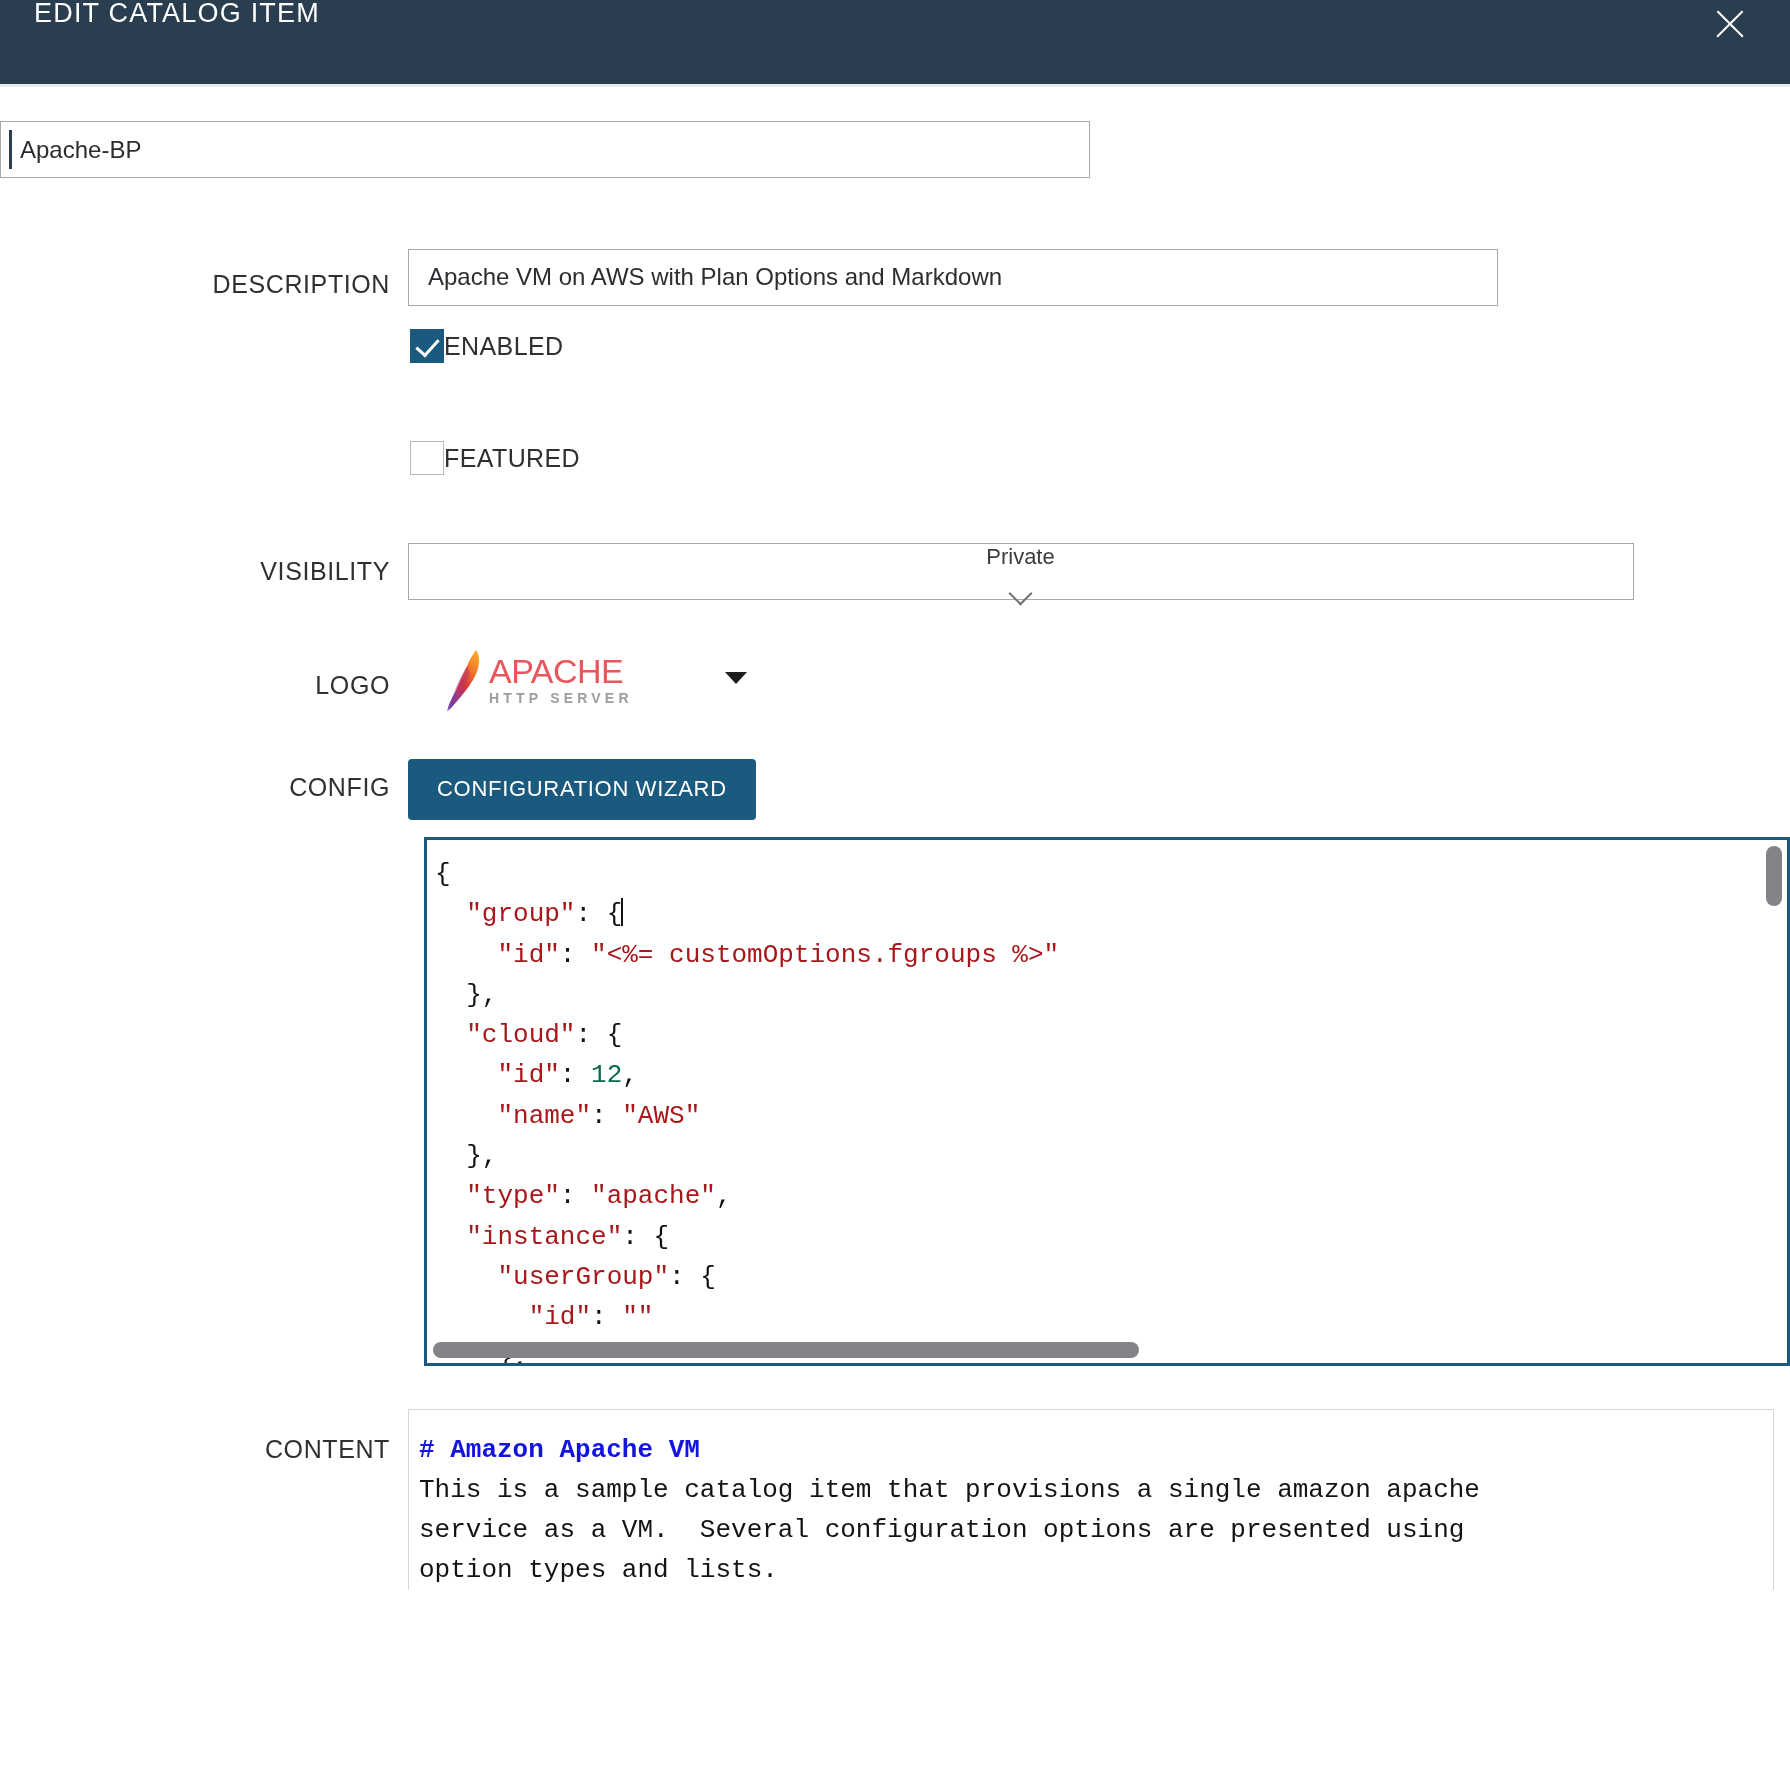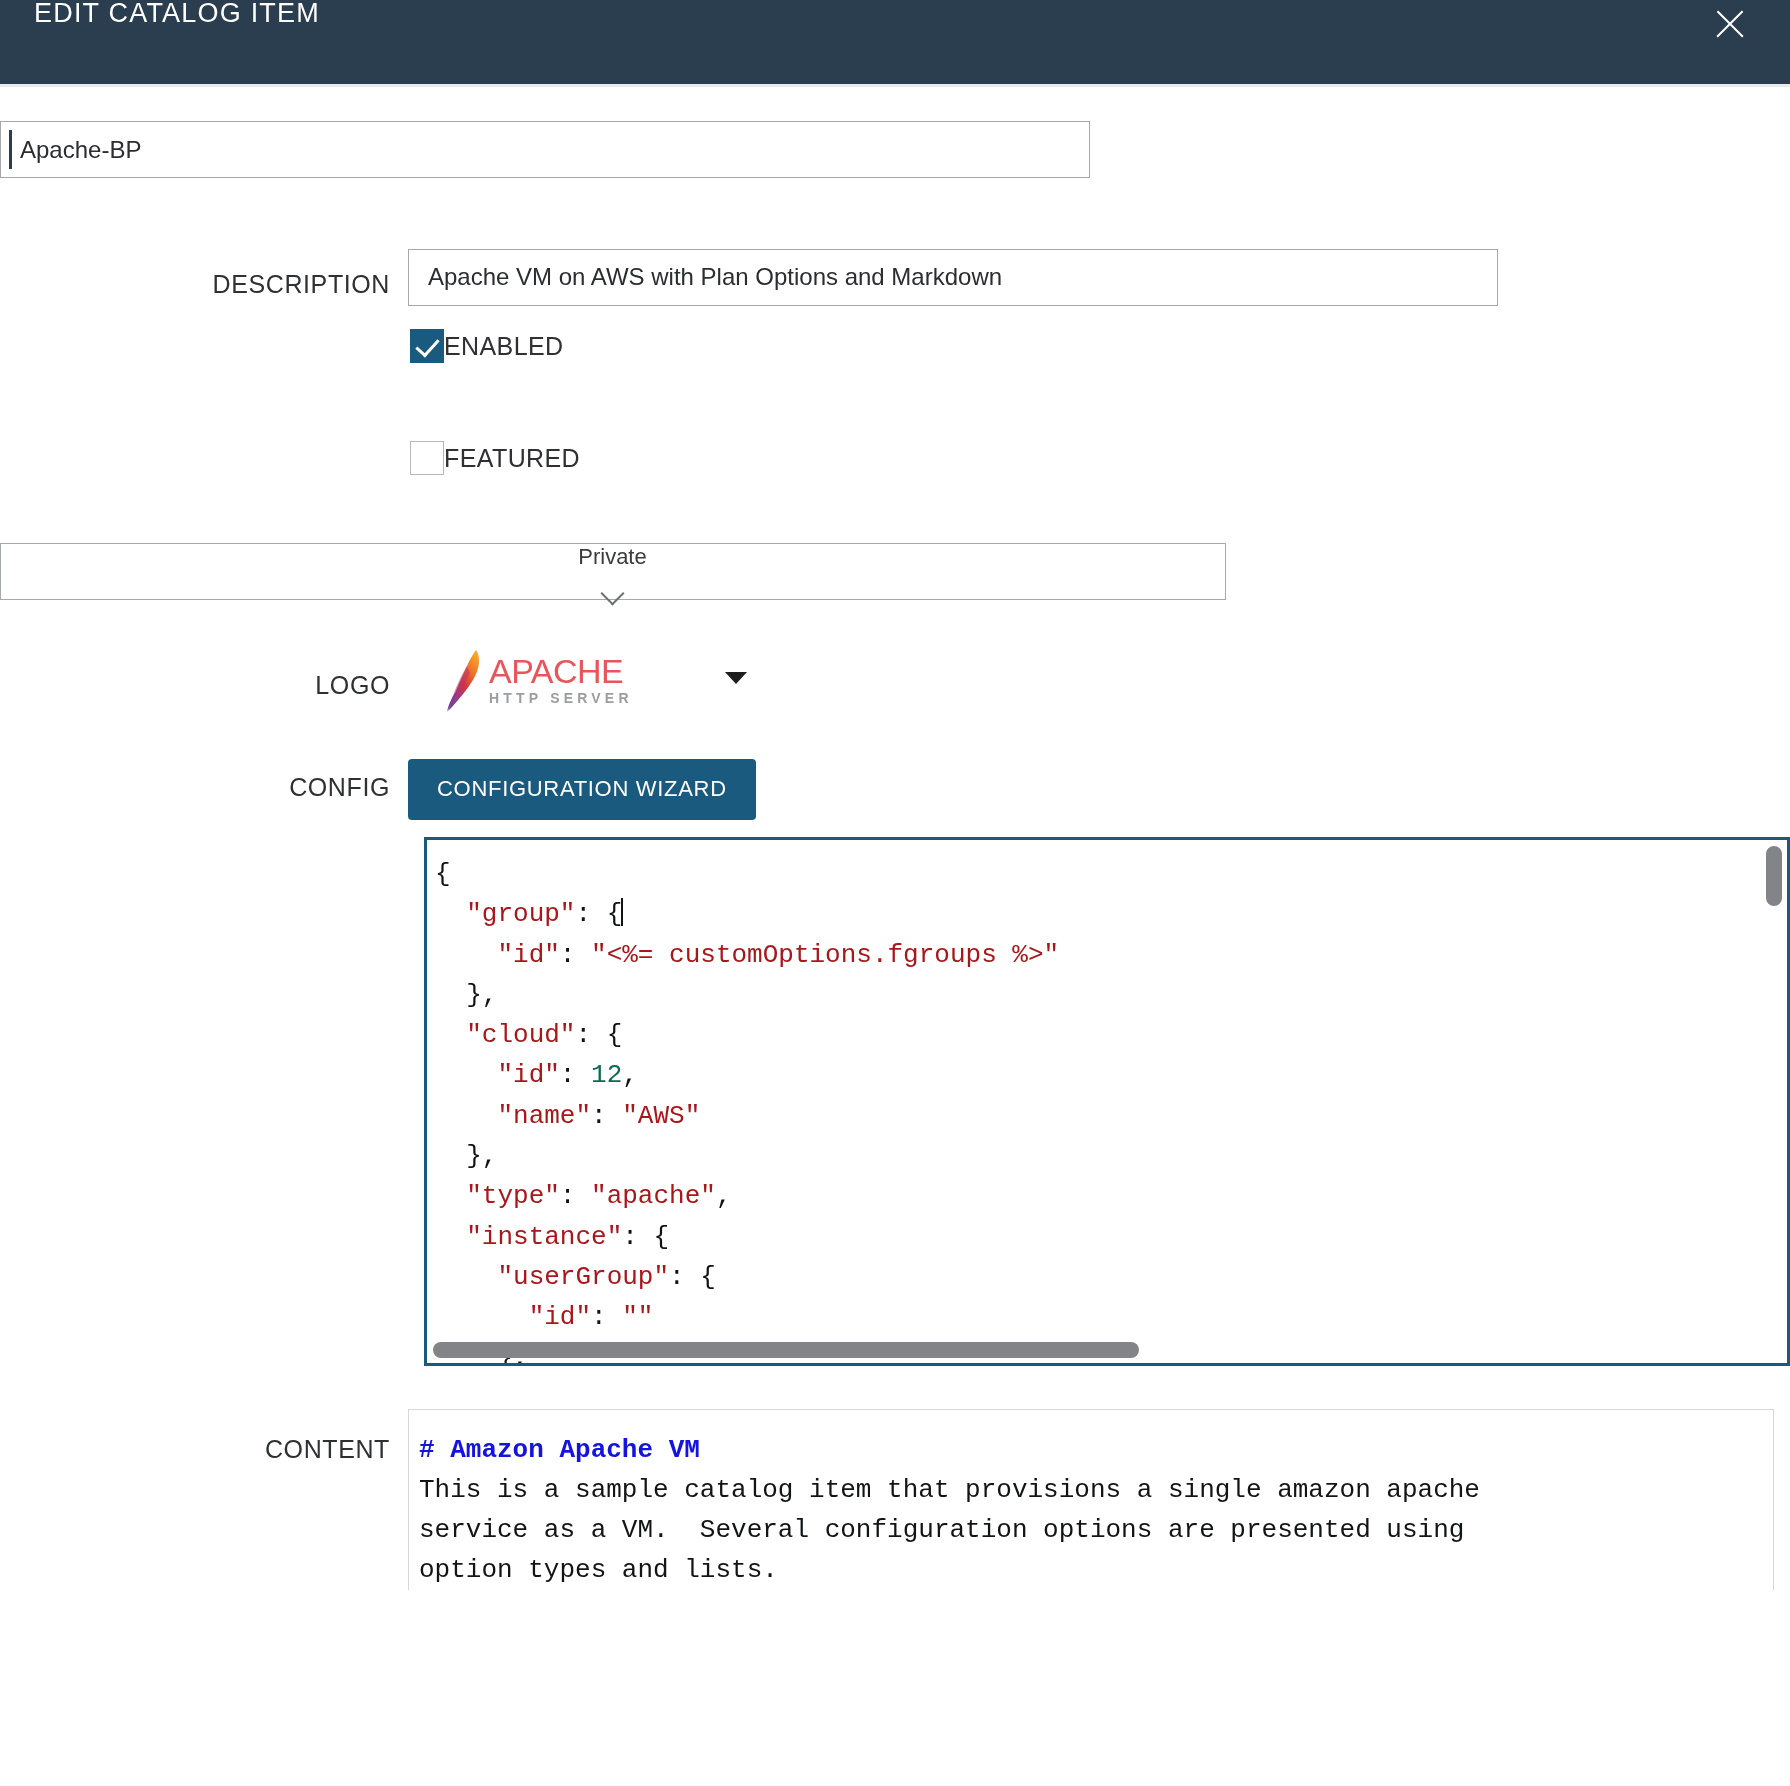--- a/index.html
+++ b/index.html
@@ -389,20 +389,21 @@
     <div class="label-col"></div>
     <div class="field-col">
       <div class="checkbox-line">
         <span class="cb unchecked"></span>
         <span class="cb-label">FEATURED</span>
       </div>
     </div>
   </div>
 
   <div class="row row-vis">
+    <div class="label-col">VISIBILITY</div>
     <div class="field-col">
       <div class="select-box">
         <span>Private</span>
         <span class="chevron"></span>
       </div>
     </div>
   </div>
 
   <div class="row row-logo">
     <div class="label-col">LOGO</div>

